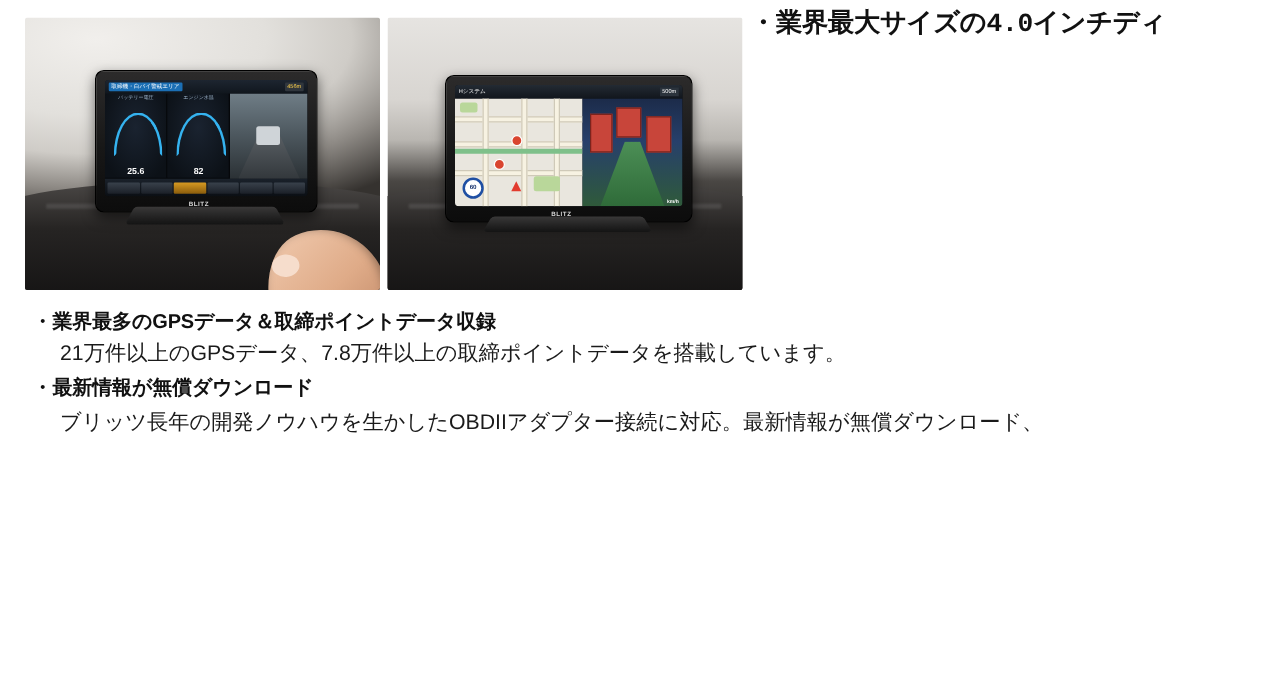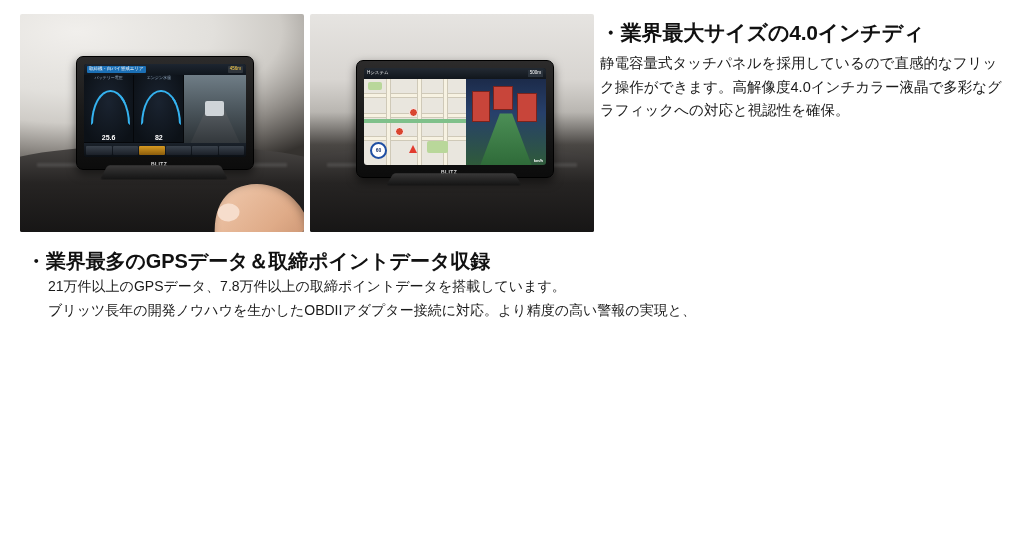--- a/index.html
+++ b/index.html
@@ -328,22 +328,23 @@
     font-size: 11px;
     font-weight: bold;
     line-height: 1;
   }
   .rs-3d .bigspeed span { font-size: 4px; display:block; text-align:right; }
 
   
   .right-block {
     position: absolute;
     left: 600px;
-    top: 20px;
+    top: 8px;
     width: 410px;
+    font-family: Liberation Mono, monospace;
   }
   .rb-head {
     font-size: 21px;
     font-weight: bold;
     line-height: 1.26;
     letter-spacing: -0.2px;
     color: #111;
   }
   .rb-head .l2 { display: block; }
   .rb-sub {
@@ -362,28 +363,28 @@
 
   
   .sections {
     position: absolute;
     left: 26px;
     top: 246px;
     width: 980px;
   }
   .sec { margin-bottom: 2px; }
   .sec-title {
-    font-size: 20px;
+    font-size: 16px;
     font-weight: bold;
     color: #111;
     line-height: 1.5;
     letter-spacing: -0.1px;
   }
   .sec-body {
-    font-size: 14px;
+    font-size: 17px;
     color: #1a1a1a;
     line-height: 1.56;
     padding-left: 22px;
   }
   .sec-body .ln { display: block; }
   .sec-title.last { margin-top: 4px; }
 </style>
 </head>
 <body>
 
@@ -491,37 +492,37 @@
       </div>
 
       <div class="stand stand-right"></div>
     </div>
   </div>
 
   <div class="right-block">
     <div class="rb-head">
       <span>・業界最大サイズの4.0インチディ</span>
     </div>
-    <div class="rb-body">静電容量式タッチパネルを採用しているので直感的なフリック操作ができます。高解像度4.0インチカラー液晶で多彩なグラフィックへの対応と視認性を確保。</div>
   </div>
 
 </div>
 
 <div class="sections">
 
   <div class="sec">
     <div class="sec-title">・業界最多のGPSデータ＆取締ポイントデータ収録</div>
     <div class="sec-body">
       <span class="ln">21万件以上のGPSデータ、7.8万件以上の取締ポイントデータを搭載しています。</span>
     </div>
   </div>
 
   <div class="sec">
+    <div class="sec-title">・最新情報が無償ダウンロード</div>
   </div>
 
   <div class="sec">
     <div class="sec-body">
-      <span class="ln">ブリッツ長年の開発ノウハウを生かしたOBDIIアダプター接続に対応。より精度の高い警報の実現と、</span>
+      <span class="ln">ブリッツ長年の開発ノウハウを生かしたOBDIIアダプター接続に対応。最新情報が無償ダウンロード、</span>
     </div>
   </div>
 
 
 </div>
 
 </body></html>

